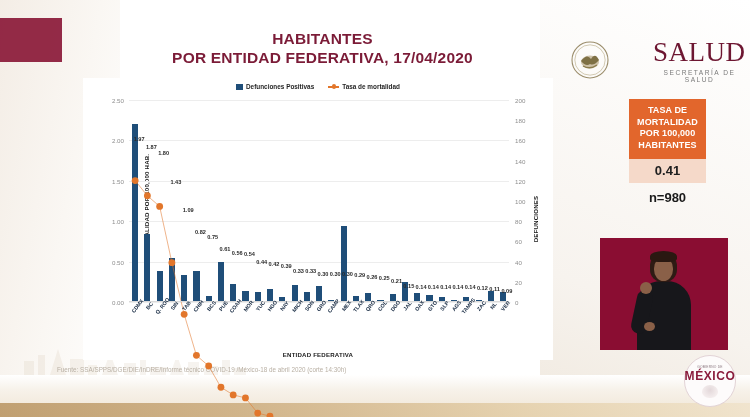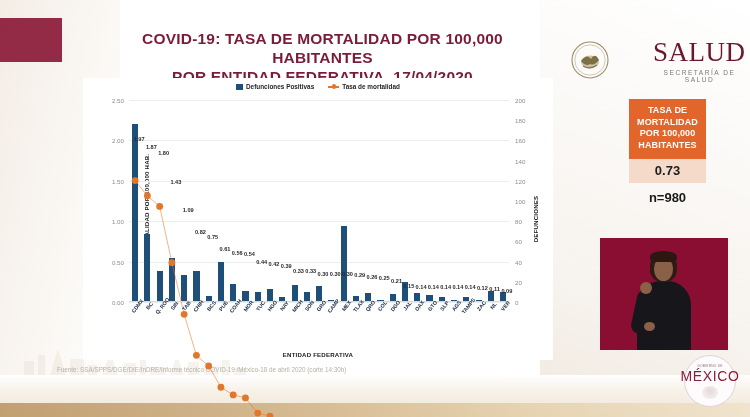--- a/index.html
+++ b/index.html
@@ -130,21 +130,21 @@
   }
 
   
   .gob-seal {
     position: absolute; right: 14px; bottom: 10px; width: 52px; height: 52px;
     border-radius: 50%; border: 1px solid #e2d3d6;
     background: #fdfbfb; text-align: center;
     display: flex; flex-direction: column; align-items: center; justify-content: center;
   }
   .gob-seal .g1 { font-size: 3.3px; color: #8d7a82; letter-spacing: .2px; }
-  .gob-seal .g2 { font-size: 14px; color: #8a1c3c; letter-spacing: .6px; font-weight: normal; }
+  .gob-seal .g2 { font-size: 12px; color: #8a1c3c; letter-spacing: .6px; font-weight: bold; }
   .gob-seal .g3 {
     width: 16px; height: 13px; margin-top: 2px;
     background: radial-gradient(circle at 50% 40%, #d8c9cc 0%, #f2eaea 75%);
     border-radius: 50% 50% 45% 45%; opacity: .7;
   }
 
   
   .chart-card {
     position: absolute; left: 83px; top: 78px; width: 470px; height: 282px;
     background: #ffffff;
@@ -259,21 +259,20 @@
         <rect x="202" y="25" width="8" height="15"></rect>
         <rect x="214" y="33" width="12" height="7"></rect>
       </g>
     </svg>
   </div>
 
   <div class="bg-bottom-band"></div>
   <div class="bg-bottom-bar"></div>
 
   <div class="title-block">
-    <div>COVID-19: TASA DE MORTALIDAD POR 100,000</div>
     <div class="l2">HABITANTES</div>
     <div>POR ENTIDAD FEDERATIVA,  17/04/2020</div>
   </div>
 
   <div class="salud-logo">
     <div class="eagle-seal">
       <svg width="40" height="40" viewBox="0 0 40 40">
         <circle cx="20" cy="20" r="18" fill="none" stroke="#9b8d6b" stroke-width="1.1"></circle>
         <circle cx="20" cy="20" r="15.2" fill="none" stroke="#b6a782" stroke-width=".6"></circle>
         <ellipse cx="20" cy="22" rx="9" ry="6.5" fill="#a79468" opacity=".55"></ellipse>
@@ -282,21 +281,21 @@
       </svg>
     </div>
     <div class="salud-text">
       <div class="salud-word">SALUD</div>
       <div class="salud-sub">SECRETARÍA DE SALUD</div>
     </div>
   </div>
 
   <div class="kpi-box">
     <div class="kpi-head">TASA DE MORTALIDAD POR 100,000 HABITANTES</div>
-    <div class="kpi-value">0.73</div>
+    <div class="kpi-value">0.41</div>
     <div class="kpi-n">n=980</div>
   </div>
 
   <div class="interp">
     <div class="body"></div>
     <div class="arm"></div>
     <div class="head"></div>
     <div class="face"></div>
     <div class="hair-front"></div>
     <div class="hand"></div>

